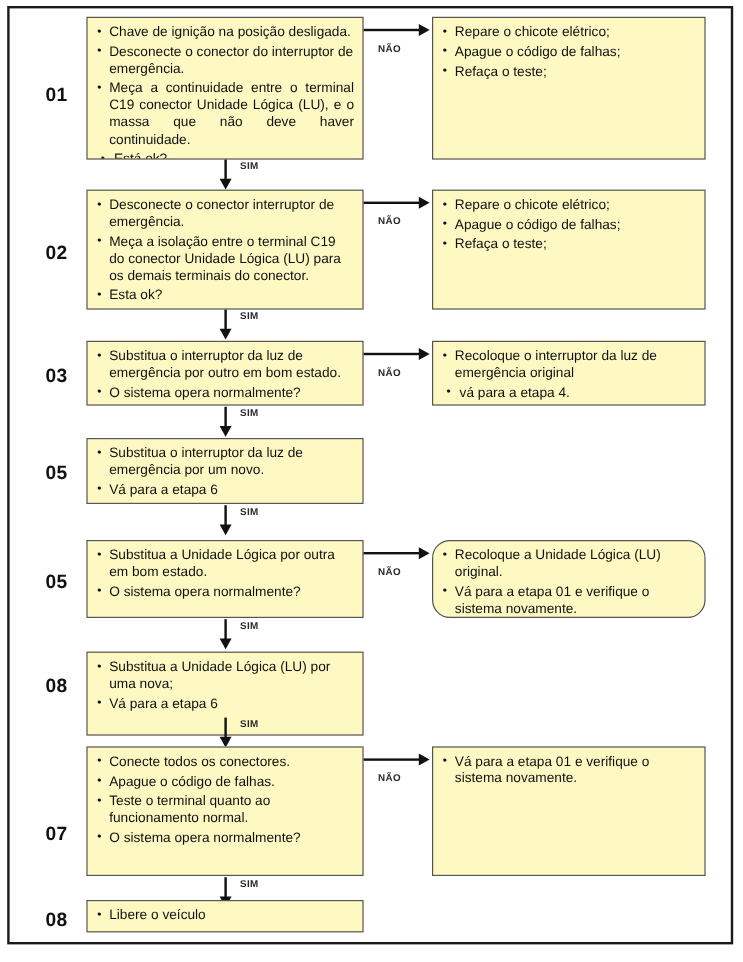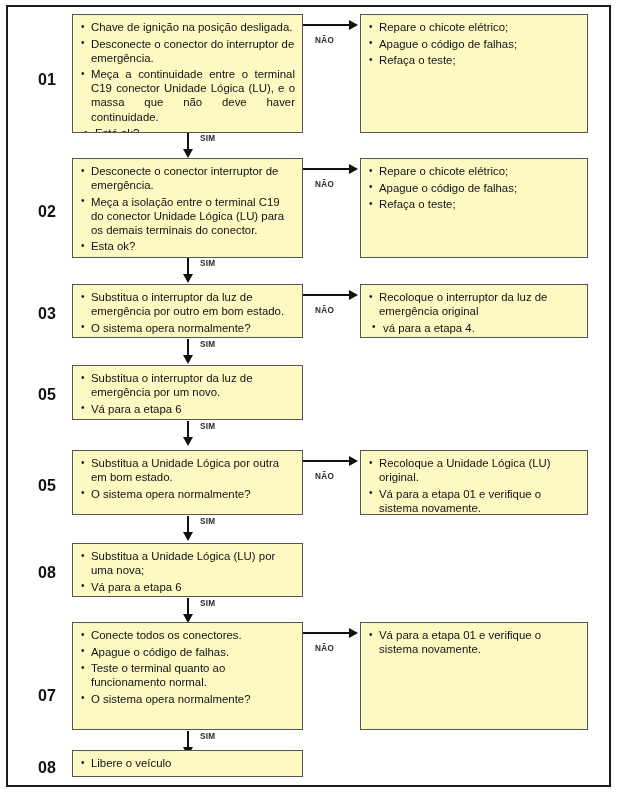--- a/index.html
+++ b/index.html
@@ -254,35 +254,35 @@
     <ul class="bullets">
       <li>Substitua a Unidade Lógica por outra em bom estado.</li>
       <li>O sistema opera normalmente?</li>
     </ul>
   </div>
   <div class="hconn" style="top:460px;">
     <div class="stem"></div>
     <div class="head"></div>
     <div class="lbl">NÃO</div>
   </div>
-  <div class="node right" style="top:450px; height:65px;">
+  <div class="node right" style="top:450px; height:65px;border-radius:15px;">
     <ul class="bullets">
       <li>Recoloque a Unidade Lógica (LU) original.</li>
       <li>Vá para a etapa 01 e verifique o sistema novamente.</li>
     </ul>
   </div>
 
   <div class="vconn" style="top:516px;">
     <div class="stem"></div>
     <div class="head"></div>
     <div class="lbl">SIM</div>
   </div>
 
   <div class="step-num" style="left:30px; top:565px;">08</div>
-  <div class="node left" style="top:543px; height:54px;">
+  <div class="node left" style="top:543px; height:70px;">
     <ul class="bullets">
       <li>Substitua a Unidade Lógica (LU) por uma nova;</li>
       <li>Vá para a etapa 6</li>
     </ul>
   </div>
 
   <div class="vconn" style="top:598px;">
     <div class="stem"></div>
     <div class="head"></div>
     <div class="lbl">SIM</div>

